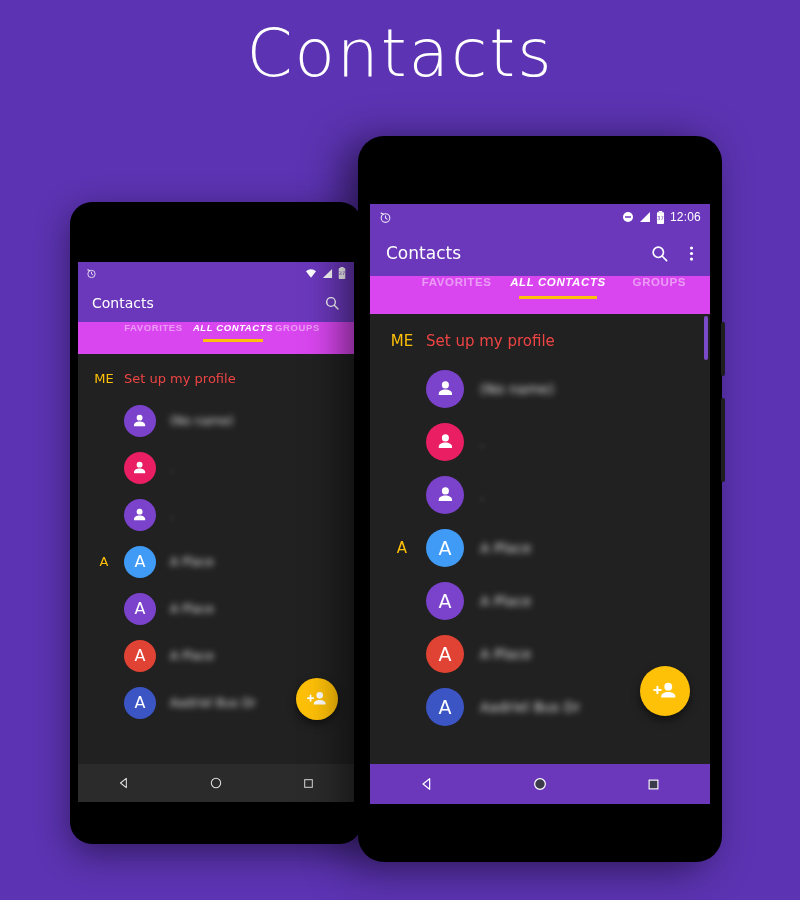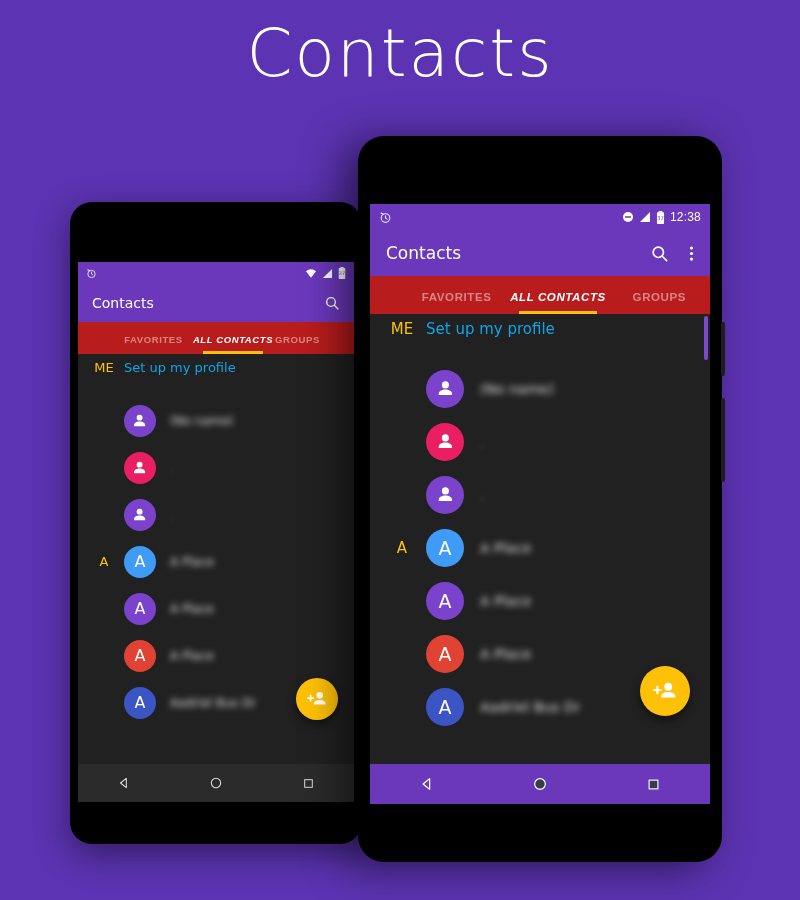--- a/index.html
+++ b/index.html
@@ -108,23 +108,23 @@
     color: #ffffff;
     flex: 1;
     font-weight: 400;
     font-family: "DejaVu Sans", sans-serif;
     white-space: nowrap;
   }
   .appbar-actions { display: flex; align-items: center; }
 
   
   .tabs {
-    background: #b91c1c;
-    display: flex;
-    align-items: flex-end;
+    background: #d946ef;
+    display: flex;
+    align-items: flex-start;
     box-sizing: border-box;
     position: relative;
     padding-left: 36px;
   }
   .tab {
     flex: 1;
     text-align: center;
     color: rgba(255,255,255,0.46);
     font-weight: bold;
     letter-spacing: 0.6px;
@@ -144,30 +144,31 @@
 
   
   .list {
     background: #212121;
     position: relative;
     box-sizing: border-box;
     overflow: hidden;
   }
   .section-row {
     display: flex;
+    align-items: center;
     box-sizing: border-box;
   }
   .section-letter {
     color: #ffc107;
     text-align: left;
     flex: 0 0 auto;
     font-family: "DejaVu Sans", sans-serif;
   }
   .section-text {
-    color: #0ea5e9;
+    color: #ef4444;
     font-family: "DejaVu Sans", sans-serif;
     white-space: nowrap;
   }
   .contact-row {
     display: flex;
     align-items: center;
     box-sizing: border-box;
     position: relative;
   }
   .gutter { flex: 0 0 auto; color: #ffc107; font-family: "DejaVu Sans", sans-serif; }
@@ -436,21 +437,21 @@
             <path d="M2 22h20V2z"></path>
           </svg>
         </span>
         <span class="ic">
           <svg width="9" height="13" viewBox="0 0 14 22">
             <rect x="4" y="0" width="6" height="2.5" fill="#ffffff"></rect>
             <rect x="1" y="2" width="12" height="20" rx="1.5" fill="#ffffff"></rect>
             <text x="7" y="15" font-size="9" text-anchor="middle" fill="#6b38bc" font-family="DejaVu Sans, sans-serif">37</text>
           </svg>
         </span>
-        <span class="sb-time">12:38</span>
+        <span class="sb-time">12:06</span>
       </div>
     </div>
 
     <div class="appbar">
       <div class="appbar-title">Contacts</div>
       <div class="appbar-actions">
         <span class="ic">
           <svg width="19" height="19" viewBox="0 0 24 24" fill="none" stroke="#ffffff" stroke-width="2.1">
             <circle cx="10.5" cy="10.5" r="6.5"></circle>
             <path d="M15.5 15.5L21 21" stroke-linecap="round"></path>

